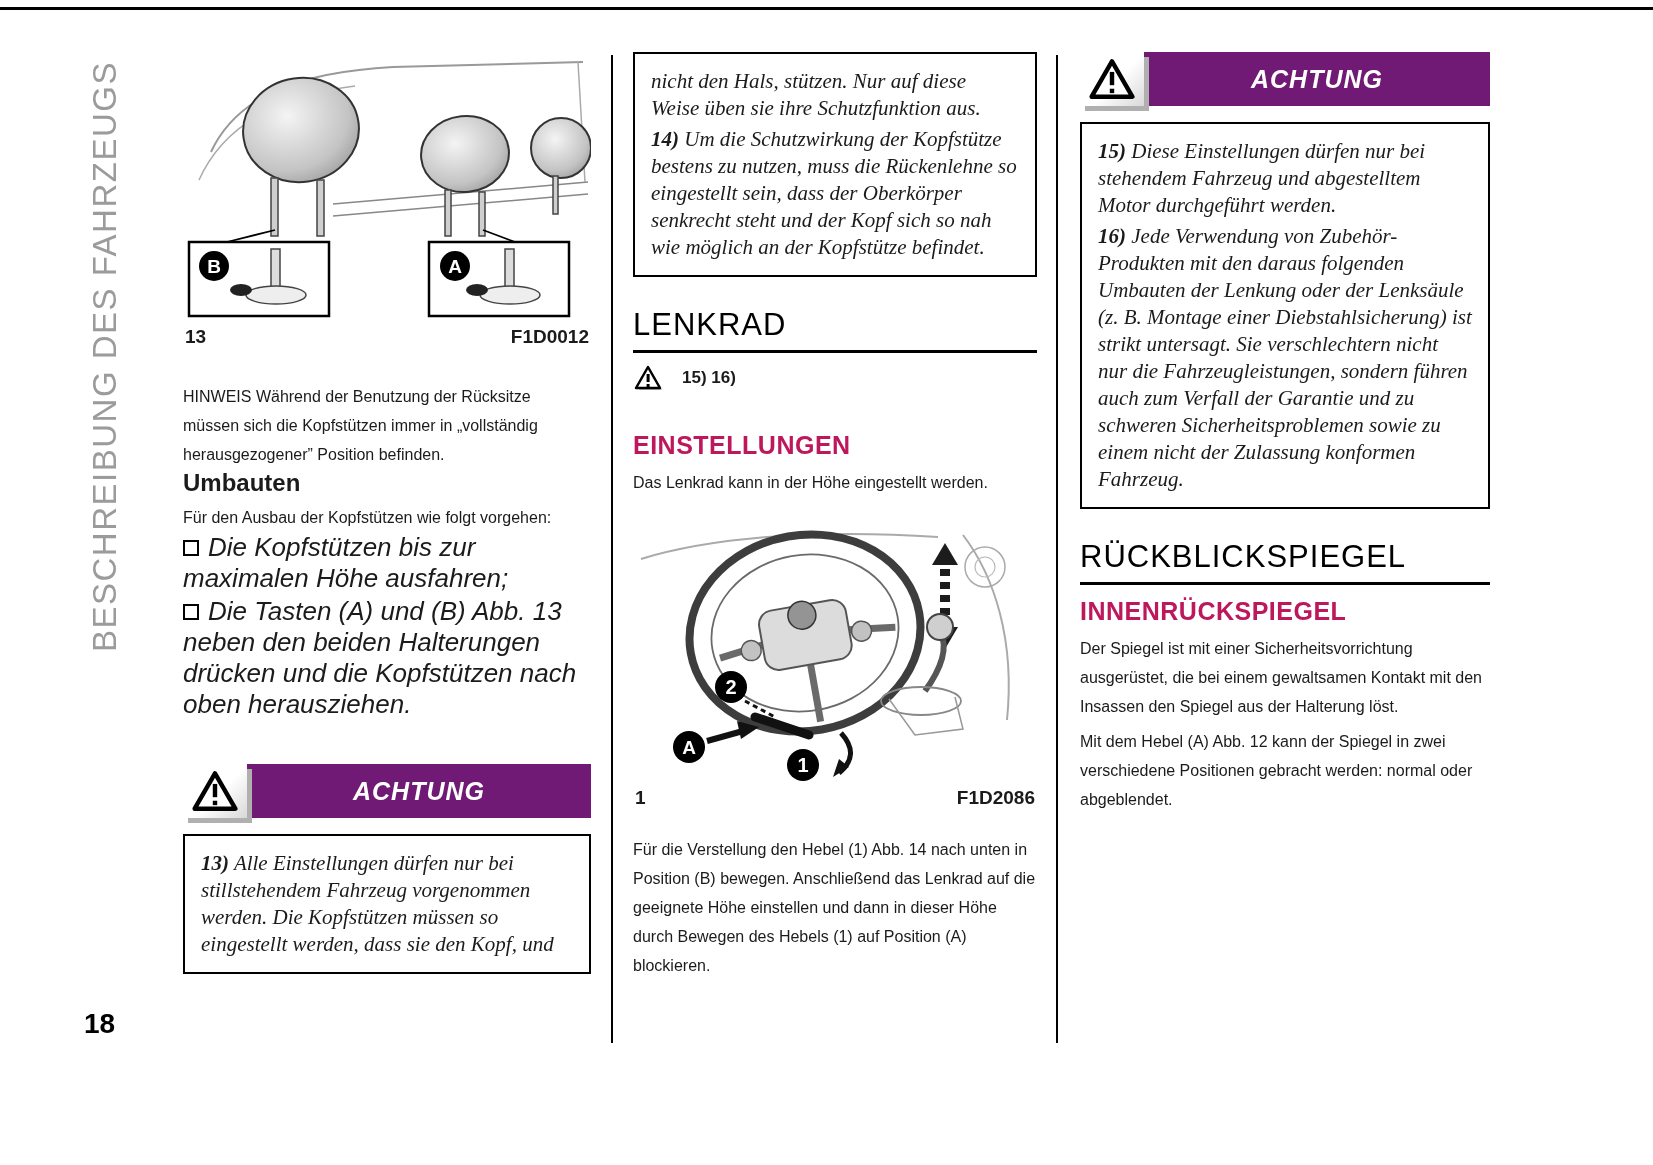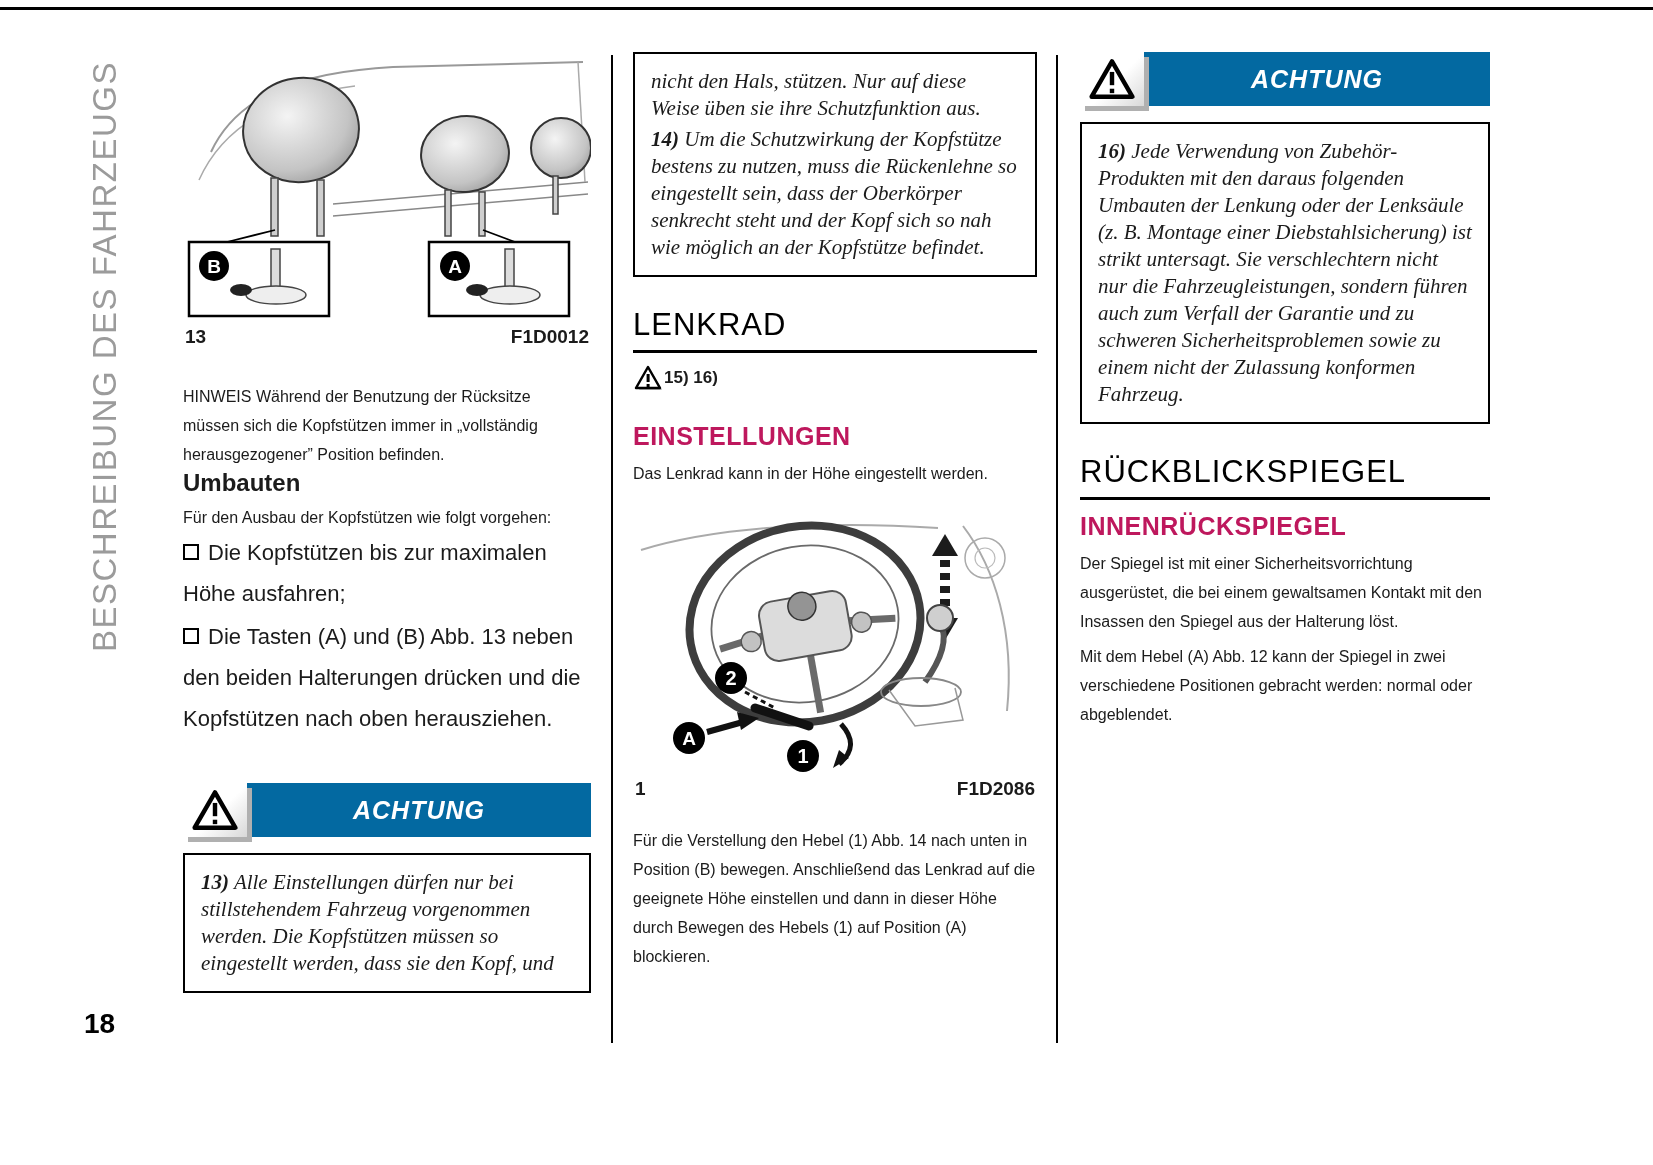--- a/index.html
+++ b/index.html
@@ -18,46 +18,46 @@
   .vd1{left:611px;}
   .vd2{left:1056px;}
   .col{position:absolute;top:52px;}
   .c1{left:183px;width:408px;}
   .c2{left:633px;width:404px;}
   .c3{left:1080px;width:410px;}
 
   p.body{font-size:16px;line-height:29px;margin:0;}
   .mb-lg{margin-bottom:30px;}
   .subhead2{font-size:24px;font-weight:bold;margin:0 0 6px;}
-  .bullet{font-size:22px;line-height:41px;margin:0 0 2px;}
+  .bullet{font-size:26px;line-height:31px;margin:0 0 2px;font-style:italic;}
   .sq{display:inline-block;width:12px;height:12px;border:2px solid #000;margin-right:9px;background:#fff;}
 
   .fig{margin-bottom:34px;}
   .figcap{display:flex;justify-content:space-between;font-weight:bold;font-size:19px;margin-top:6px;padding:0 2px;}
   .fig svg{display:block;}
 
   .achtung{display:flex;align-items:stretch;height:54px;}
   .warn-tile{
     width:64px;display:flex;align-items:center;justify-content:center;
     background:linear-gradient(135deg,#ffffff 55%,#d8d8d8);
     box-shadow:5px 5px 0 #b0b0b0;position:relative;z-index:1;
   }
   .achtung-bar{
-    flex:1;background:#0369a1;color:#fff;font-style:italic;font-weight:bold;
+    flex:1;background:#701a75;color:#fff;font-style:italic;font-weight:bold;
     font-size:25px;display:flex;align-items:center;justify-content:center;letter-spacing:1px;
   }
   .note-box{border:2px solid #000;padding:10px 12px;font-style:italic;font-size:21px;line-height:27px;}
   .note-box p{margin:4px;font-family:Liberation Serif, serif;}
   .wnum{font-weight:bold;}
 
   .section-head{
     font-size:31px;font-weight:normal;letter-spacing:1px;color:#000;
     border-bottom:3px solid #000;padding-bottom:7px;margin:0 0 12px;
   }
-  .wrefs{display:flex;align-items:center;gap:1px;margin:4px 0 31px;}
+  .wrefs{display:flex;align-items:center;gap:19px;margin:4px 0 40px;}
   .wref-text{font-weight:bold;font-size:17px;}
   .subhead{font-size:25px;font-weight:bold;letter-spacing:0.5px;margin:2px 0 8px;color:#be185d;}
 
   .banner-gap{margin-top:44px;margin-bottom:16px;}
   .c3 .achtung{margin-bottom:16px;}
 </style>
 </head>
 <body>
 
 <div>
@@ -236,20 +236,21 @@
         <svg width="46" height="42" viewBox="0 0 52 46">
           <polygon points="26,3 49,43 3,43" fill="#fff" stroke="#000" stroke-width="5" stroke-linejoin="round"></polygon>
           <rect x="23.5" y="15" width="5" height="15" fill="#000"></rect>
           <rect x="23.5" y="34" width="5" height="5" fill="#000"></rect>
         </svg>
       </div>
       <div class="achtung-bar">ACHTUNG</div>
     </div>
 
     <div class="note-box" style="margin-bottom:30px;">
+      <p><b class="wnum">15)</b> <span>Diese Einstellungen dürfen nur bei stehendem Fahrzeug und abgestelltem Motor durchgeführt werden.</span></p>
       <p><b class="wnum">16)</b> <span>Jede Verwendung von Zubehör-Produkten mit den daraus folgenden Umbauten der Lenkung oder der Lenksäule (z. B. Montage einer Diebstahlsicherung) ist strikt untersagt. Sie verschlechtern nicht nur die Fahrzeugleistungen, sondern führen auch zum Verfall der Garantie und zu schweren Sicherheitsproblemen sowie zu einem nicht der Zulassung konformen Fahrzeug.</span></p>
     </div>
 
     <h2 class="section-head">RÜCKBLICKSPIEGEL</h2>
     <h3 class="subhead">INNENRÜCKSPIEGEL</h3>
 
     <p class="body">Der Spiegel ist mit einer Sicherheitsvorrichtung ausgerüstet, die bei einem gewaltsamen Kontakt mit den Insassen den Spiegel aus der Halterung löst.</p>
     <p class="body" style="margin-top:6px;">Mit dem Hebel (A) Abb. 12 kann der Spiegel in zwei verschiedene Positionen gebracht werden: normal oder abgeblendet.</p>
   </div>
 

